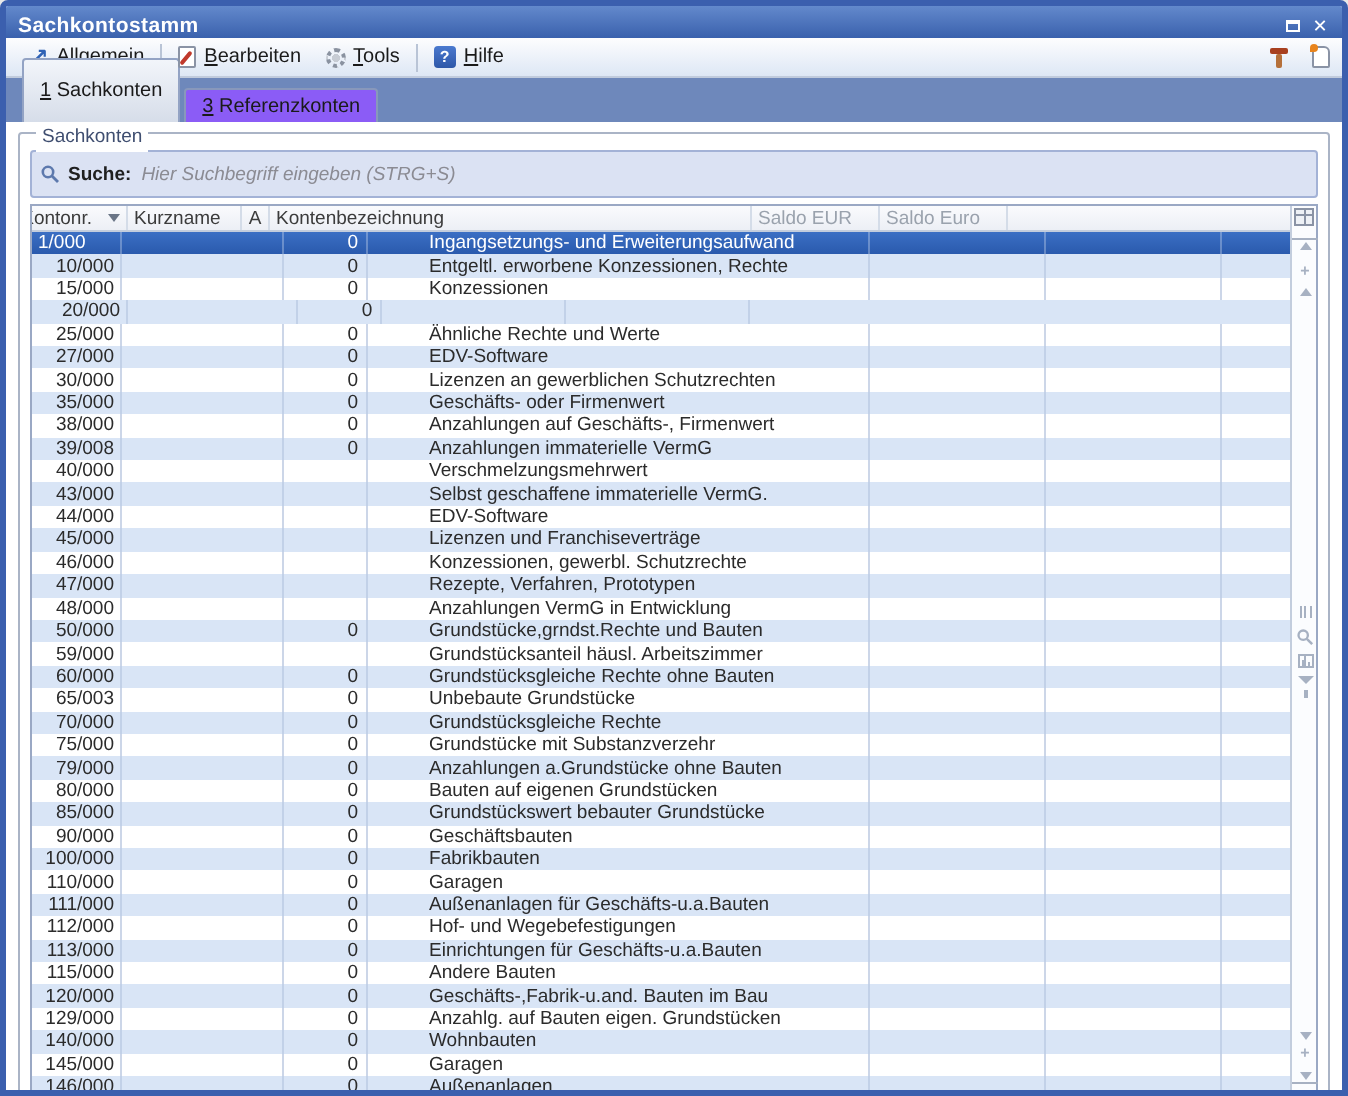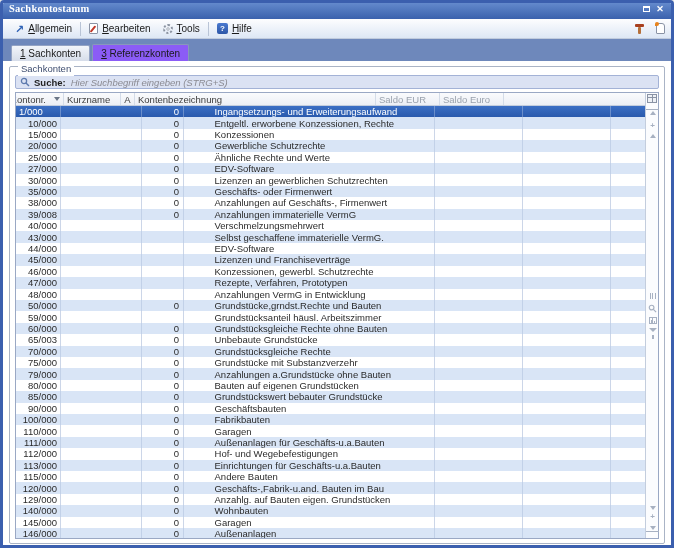--- a/index.html
+++ b/index.html
@@ -9,21 +9,21 @@
     position:relative; width:674px; height:548px;
     border:3px solid #3b5fae; border-radius:4px 4px 0 0;
     background:#ffffff; overflow:hidden;
     display:flex; flex-direction:column;
   }
 
   
   .titlebar {
     height:16px; flex:0 0 16px;
     background:linear-gradient(to bottom,#6389cc,#3a61ad);
-    display:flex; align-items:flex-start; padding:0 4px 0 6px;font-family:Liberation Serif, serif;
+    display:flex; align-items:flex-end; padding:0 4px 0 6px;
   }
   .titlebar .title { color:#ffffff; font-size:10.5px; font-weight:bold; letter-spacing:.2px; }
   .titlebar .spacer { flex:1; }
   .tb-btn { width:14px; height:12px; display:flex; align-items:center; justify-content:center; color:#fff; font-size:9px; font-weight:bold; cursor:default; }
   .restore-glyph { width:7px; height:6px; border:1px solid #fff; border-top:2px solid #fff; background:transparent; }
 
   
   .toolbar {
     height:20px; flex:0 0 20px;
     background:linear-gradient(to bottom,#fdfdfe,#dde7f5);
@@ -51,34 +51,34 @@
     height:22px; flex:0 0 22px;
     background:#6e88bb;
     display:flex; align-items:flex-end; padding:0 0 0 8px;
   }
   .tab {
     height:17px; display:flex; align-items:center; padding:0 8px;
     font-size:10px; color:#1a1a1a; border:1px solid #93a3c4; border-bottom:none;
     border-radius:2px 2px 0 0; margin-right:2px; cursor:default;
   }
   .tab .lbl::first-letter { text-decoration:underline; }
-  .tab.inactive { background:linear-gradient(#f2f5fa,#d6dde9); height:16px; }
+  .tab.inactive { background:linear-gradient(#f2f5fa,#d6dde9); height:32px; }
   .tab.active { background:#8b5cf6; border-color:#8898bb; }
 
   
   .content { flex:1; background:#ffffff; padding:5px 6px 8px 6px; position:relative; }
   .groupbox { position:relative; height:100%; border:1px solid #aab4c6; border-radius:2px; padding:8px 5px 4px 5px; }
   .groupbox-legend {
     position:absolute; top:-6px; left:8px; background:#ffffff; padding:2px 3px;
     font-size:9.5px; color:#3f4e70;
   }
 
   
   .searchbar {
-    height:14px; background:#dbe2f3; border:1px solid #a3b2d6; border-radius:2px;
+    height:24px; background:#dbe2f3; border:1px solid #a3b2d6; border-radius:2px;
     display:flex; align-items:center; padding:0 4px; margin-bottom:3px;
   }
   .searchbar svg { flex:0 0 auto; }
   .search-label { font-size:9.5px; font-weight:bold; color:#1f1f1f; margin:0 5px 0 4px; }
   .search-input {
     flex:1; border:none; background:transparent; outline:none;
     font-family:"Liberation Sans",sans-serif; font-size:9.5px; font-style:italic; color:#555;
   }
   .search-input::placeholder { color:#8b8b93; font-style:italic; opacity:1; }
 
@@ -241,21 +241,20 @@
     <div class="td c-a">0</div>
     <div class="td c-bz">Konzessionen</div>
     <div class="td c-s1"></div>
     <div class="td c-s2"></div>
     <div class="td c-fill"></div>
   </div>
               <div class="tr alt">
     <div class="td c-nr">20/000</div>
     <div class="td c-kn"></div>
     <div class="td c-a">0</div>
-    <div class="td c-bz">Gewerbliche Schutzrechte</div>
     <div class="td c-s1"></div>
     <div class="td c-s2"></div>
     <div class="td c-fill"></div>
   </div>
               <div class="tr">
     <div class="td c-nr">25/000</div>
     <div class="td c-kn"></div>
     <div class="td c-a">0</div>
     <div class="td c-bz">Ähnliche Rechte und Werte</div>
     <div class="td c-s1"></div>

